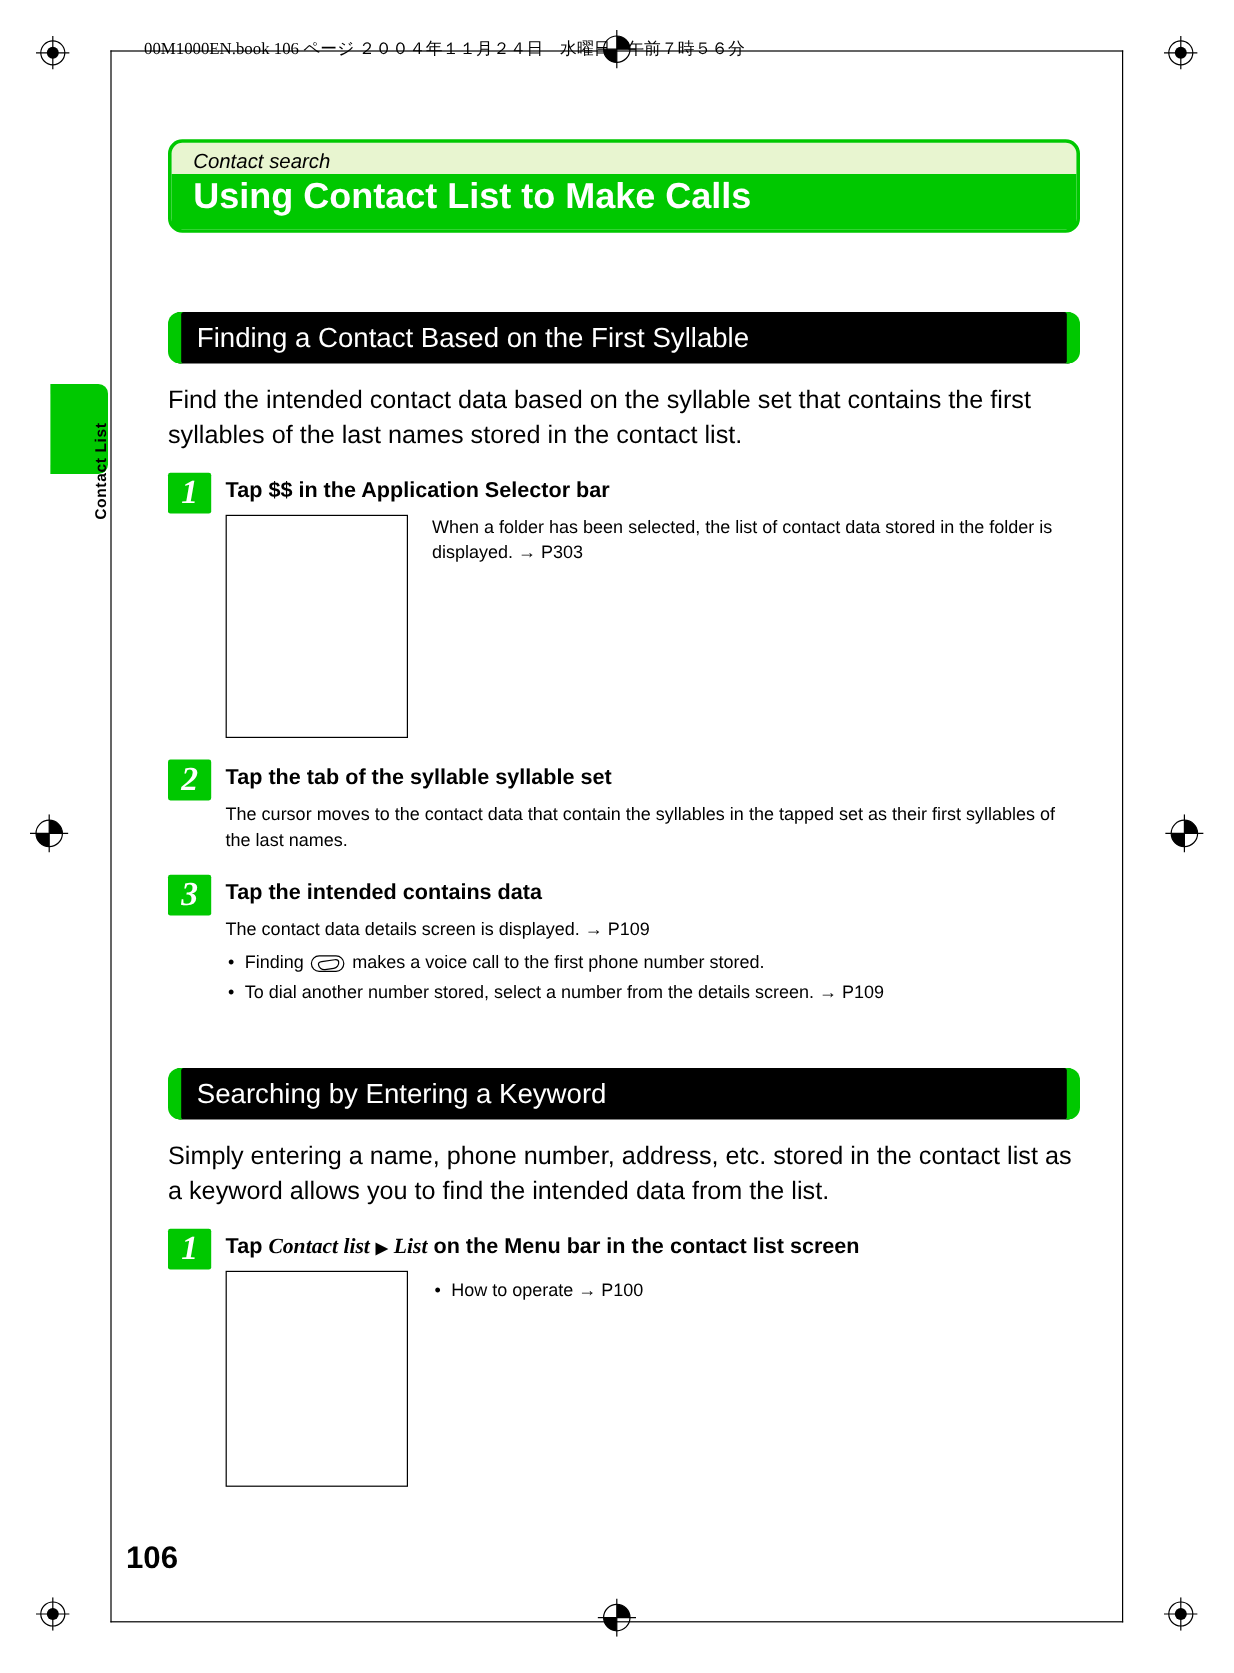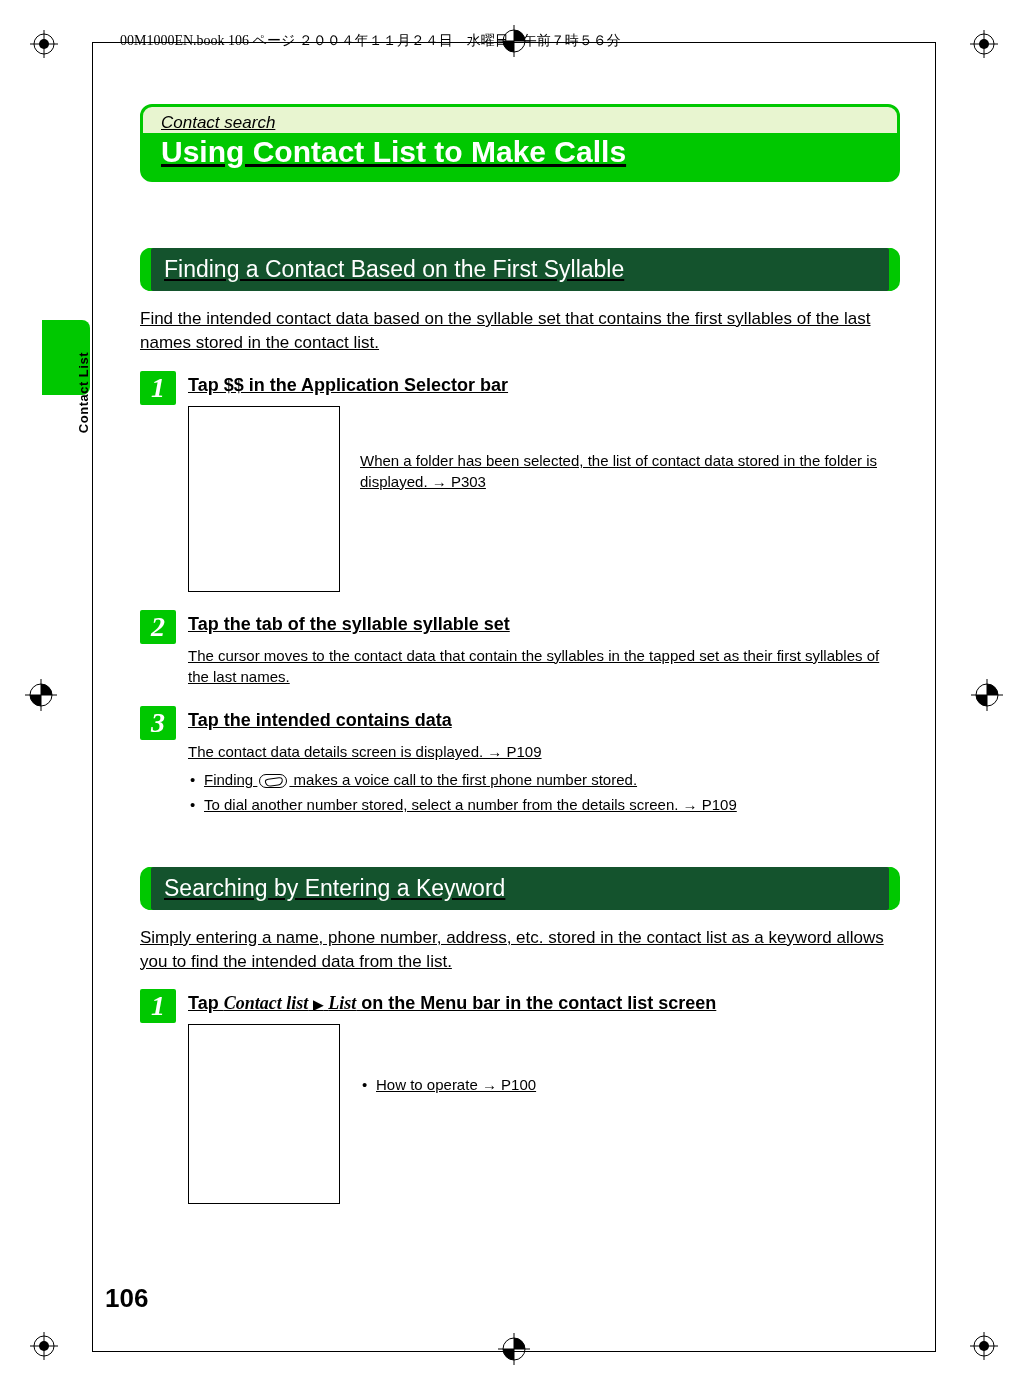--- a/index.html
+++ b/index.html
@@ -30,21 +30,21 @@
     .frame-left { left: 92px; top: 42px; bottom: 42px; width: 1px; }
     .frame-right { right: 92px; top: 42px; bottom: 42px; width: 1px; }
     .header-line {
       position: absolute;
       top: 32px;
       left: 120px;
       font-size: 14px;
       font-family: "MS Mincho", serif;
       color: #000;
     }
-    .page { position: absolute; left: 140px; top: 104px; width: 760px; text-decoration: underline; }
+    .page { position: absolute; left: 140px; top: 116px; width: 760px; }
     .side-tab {
       position: absolute;
       left: 42px;
       top: 320px;
       width: 48px;
       height: 75px;
       background: #00c800;
       border-radius: 0 8px 8px 0;
     }
     .side-label {
@@ -61,41 +61,41 @@
     .title-box {
       border: 3px solid #00c800;
       border-radius: 12px;
       background: linear-gradient(180deg, #e8f5d0 0%, #e8f5d0 36%, #00c800 36%, #00c800 100%);
       padding: 6px 18px 10px 18px;
       margin-bottom: 36px;
     }
     .title-box .category { font-size: 17px; color: #000; margin-bottom: 2px; font-style: italic; }
     .title-box .main-title { font-size: 30px; font-weight: bold; color: #fff; }
     .section-heading {
-      background: #14532d;
+      background: #000000;
       color: #fff;
       border-radius: 10px;
       padding: 8px 18px;
       font-size: 23px;
       border-right: 6px solid #00c800;
       border-left: 6px solid #00c800;
       box-shadow: inset 3px 0 0 #00c800, inset -3px 0 0 #00c800;
       position: relative;
       margin-bottom: 16px;
     }
     .section-heading::before, .section-heading::after {
       content: '';
       position: absolute;
       top: 0; bottom: 0;
       width: 8px;
       background: #00c800;
     }
     .section-heading::before { left: -3px; border-radius: 10px 0 0 10px; }
     .section-heading::after { right: -3px; border-radius: 0 10px 10px 0; }
-    .intro { font-size: 17px; line-height: 1.4; margin-bottom: 20px; }
+    .intro { font-size: 21px; line-height: 1.4; margin-bottom: 20px; }
     .step { position: relative; padding-left: 48px; margin-bottom: 22px; }
     .step-num {
       position: absolute;
       left: 0;
       top: -4px;
       width: 36px;
       height: 34px;
       background: #00c800;
       color: #fff;
       font-size: 28px;
@@ -109,21 +109,21 @@
     .step-title { font-size: 18px; font-weight: bold; margin-bottom: 10px; }
     .step-body { font-size: 15px; line-height: 1.45; }
     .step-row { display: flex; gap: 20px; align-items: flex-start; }
     .placeholder-img {
       width: 152px;
       height: 186px;
       border: 1px solid #000;
       flex-shrink: 0;
     }
     .placeholder-img.small { height: 180px; width:152px; }
-    .note-text { font-size: 15px; line-height: 1.4; flex: 1; margin-top: 44px; }
+    .note-text { font-size: 15px; line-height: 1.4; flex: 1; }
     .bullets { list-style: none; margin-top: 6px; }
     .bullets li { position: relative; padding-left: 16px; margin-bottom: 4px; font-size:15px; line-height:1.4;}
     .bullets li::before { content: '•'; position: absolute; left: 2px; }
     .menu-action { font-style: italic; font-family: Georgia, 'Times New Roman', serif; }
     .tri { font-size: 13px; vertical-align: middle; }
     .call-icon {
       display: inline-block;
       width: 28px; height: 14px;
       border: 1px solid #000;
       border-radius: 9px;

